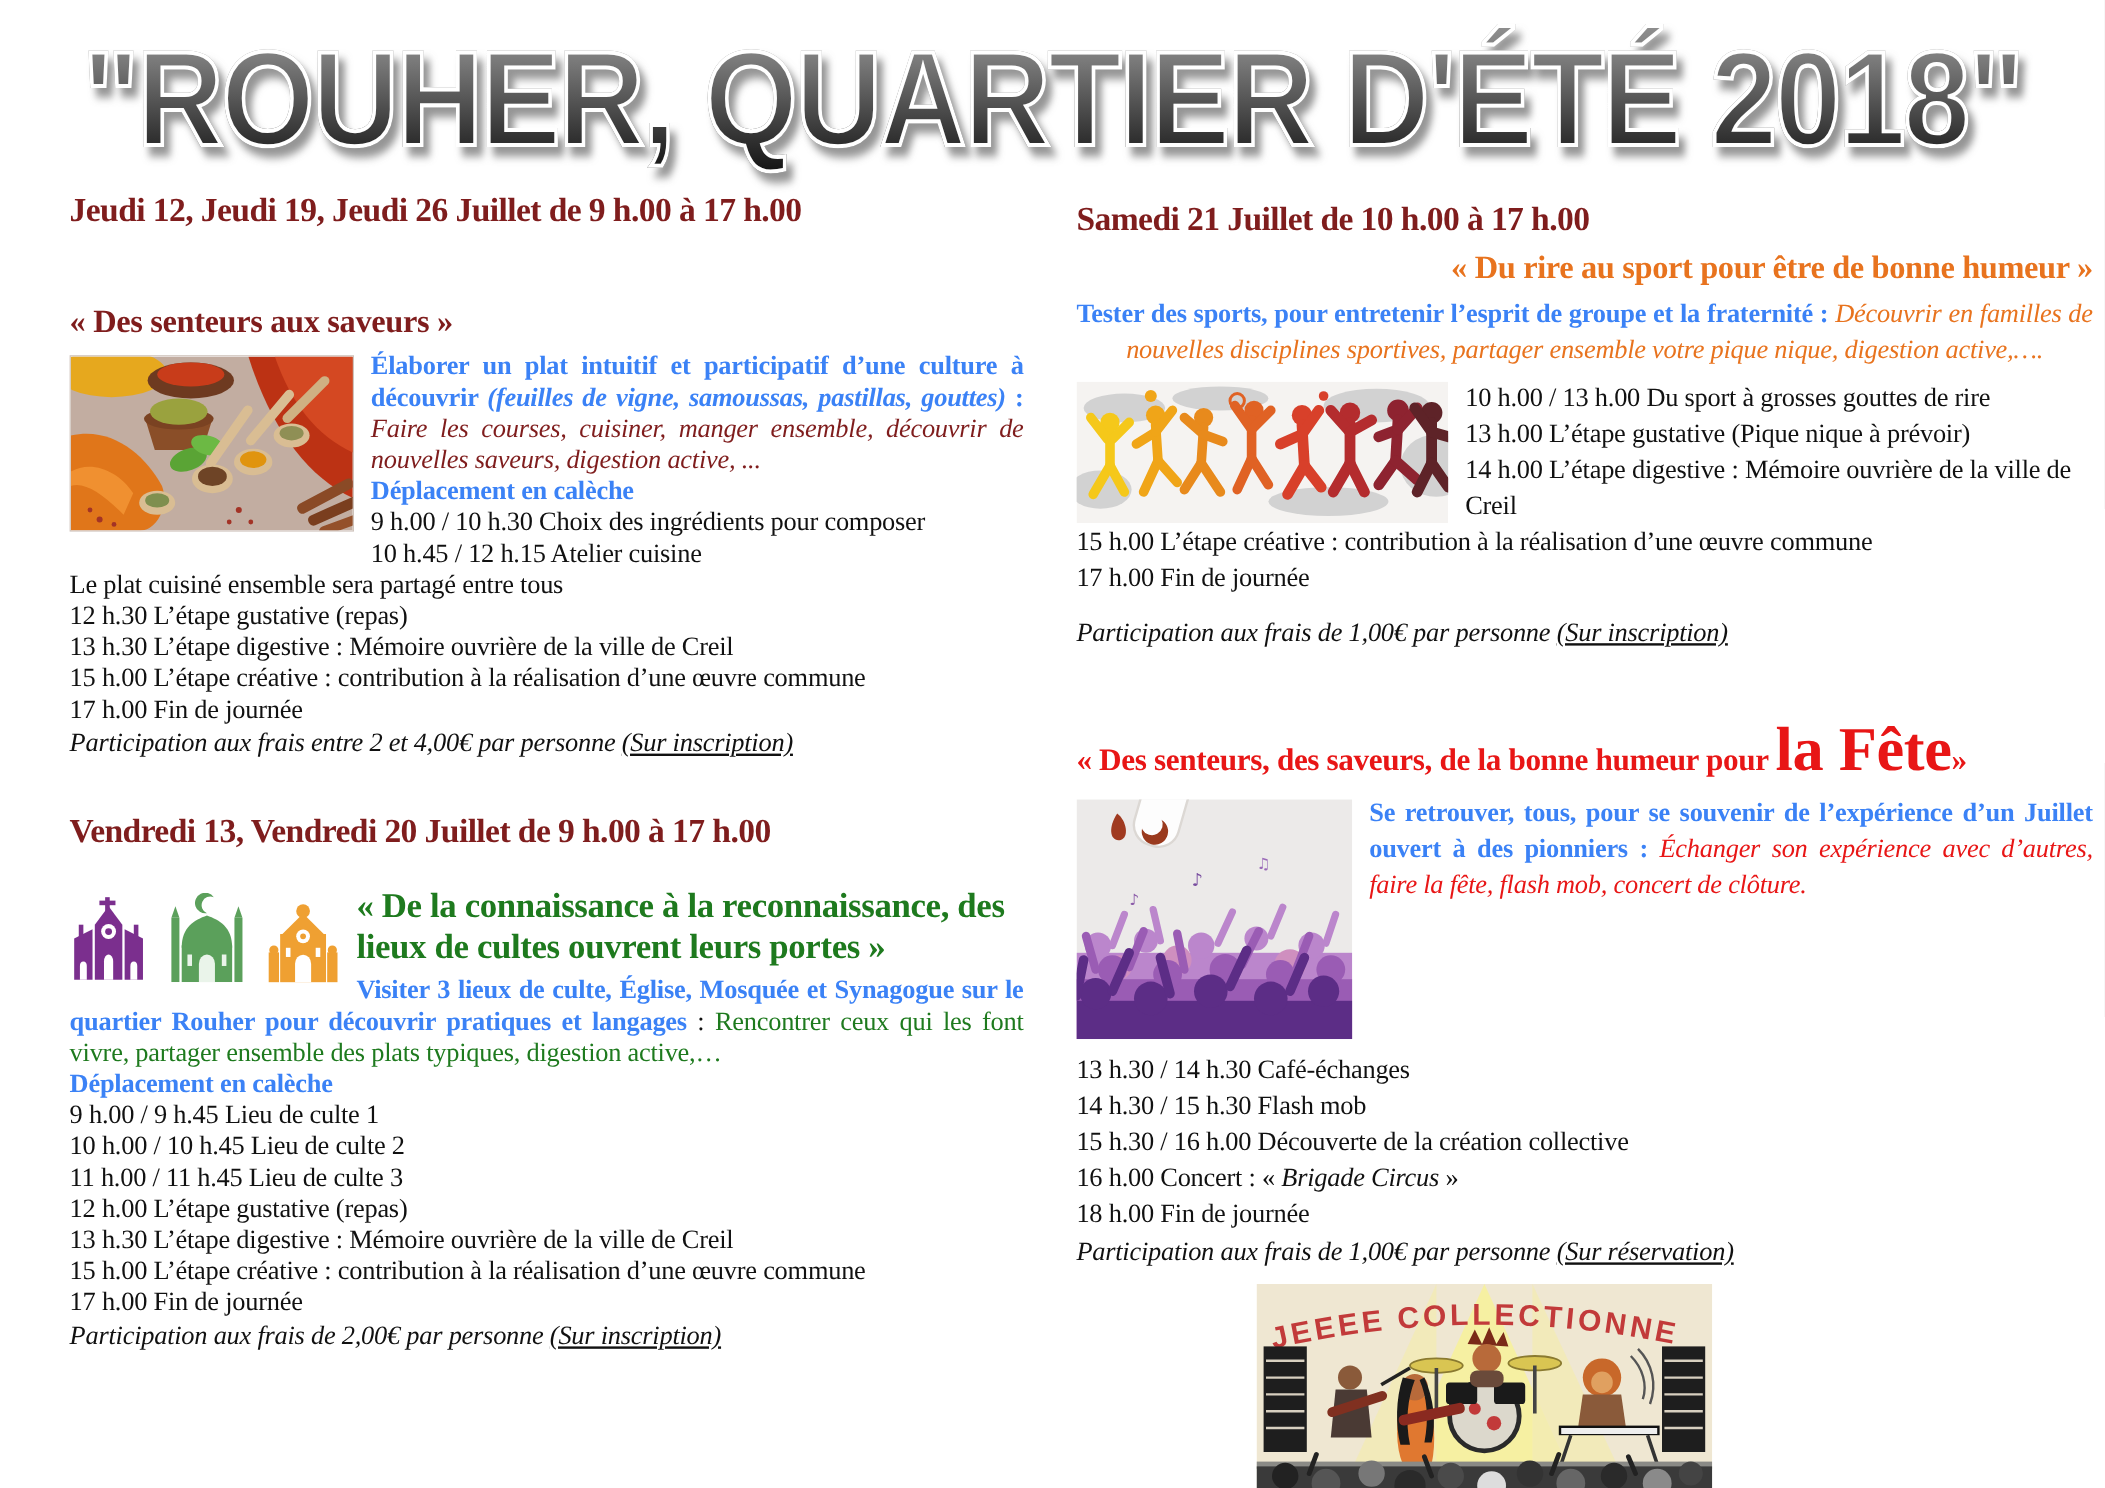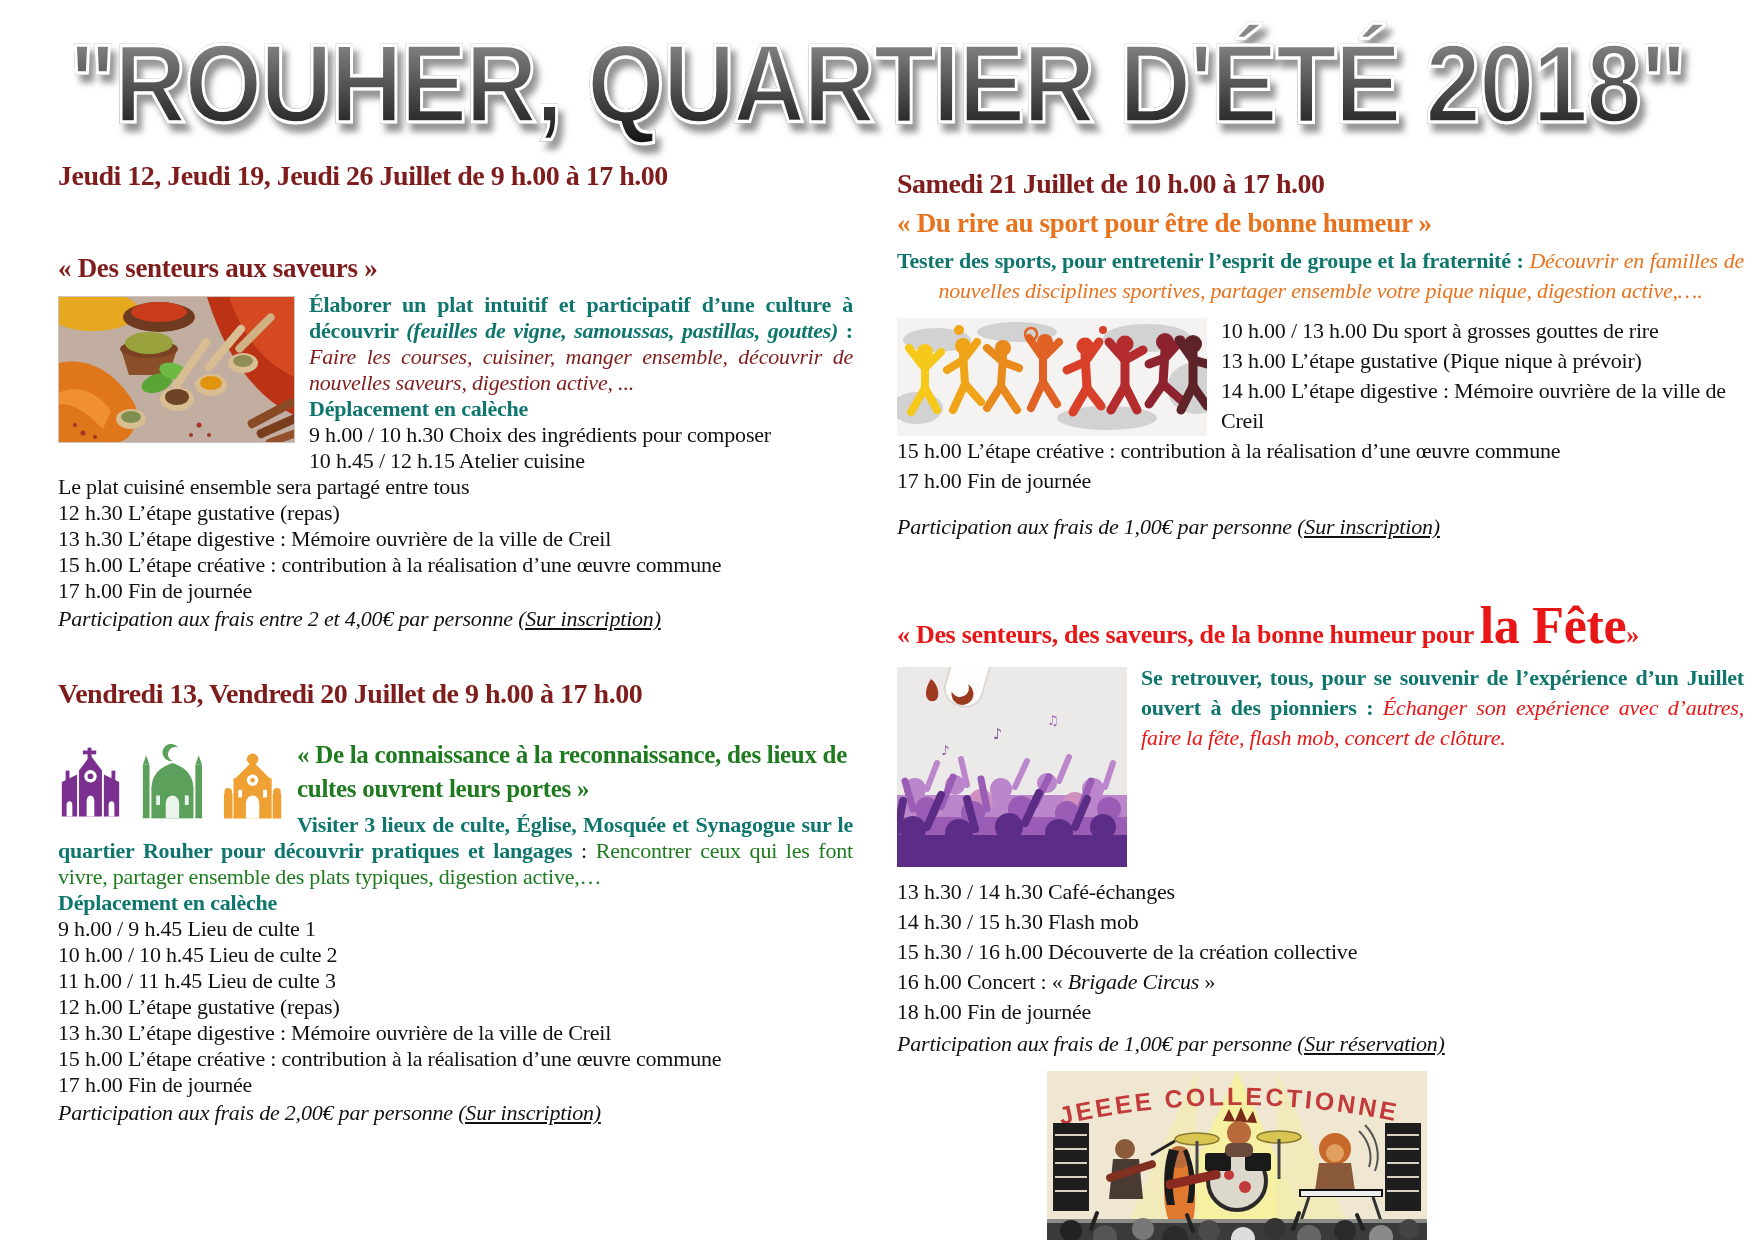--- a/index.html
+++ b/index.html
@@ -25,24 +25,24 @@
   h2{font-size:28px;line-height:36px;font-weight:bold;color:#7f1d1d;margin:0;
      letter-spacing:-0.5px;white-space:nowrap;}
   .sec-cuisine h2{margin-bottom:56px;}
   .sec-cultes{margin-top:44px;}
   .sec-cultes h2{margin-bottom:26px;}
   .sec-sport h2{margin-bottom:4px;}
   .sec-fete{margin-top:62px;}
   .sec-fete h2{margin-bottom:6px;}
   h3{margin:0 0 6px 0;font-size:27px;line-height:36px;font-weight:bold;letter-spacing:-0.3px;}
   .blue{color:#7f1d1d;}
-  .orange{color:#e8731e;}
+  .orange{color:#e8731e;text-align:right;}
   .green{color:#1e7a1e;}
   .red{color:#e81616;}
-  .brown{color:#0f766e;}
+  .brown{color:#3b82f6;}
   .bold{font-weight:bold;}
   .italic{font-style:italic;}
   p,li{font-size:22px;line-height:26px;letter-spacing:-0.2px;margin:0;}
   .col-right p,.col-right li{line-height:30px;}
   .just{text-align:justify;}
   .sched{list-style:none;margin:0;padding:0;}
   .fee{font-style:italic;margin-top:2px;}
   .fee .u{text-decoration:underline;margin-top:40px;}
   .sec-sport .fee{margin-top:16px;}
   
@@ -181,21 +181,21 @@
               <circle cx="57.5" cy="42" r="4"></circle>
             </g>
             <circle cx="32" cy="30" r="6" fill="#fff"></circle>
             <circle cx="32" cy="30" r="2.5" fill="#efa032"></circle>
             <path d="M25 70 L25 54 a7 8 0 0 1 14 0 L39 70 Z" fill="#fff"></path>
             <rect x="17" y="40" width="4" height="8" fill="#fff"></rect>
             <rect x="43" y="40" width="4" height="8" fill="#fff"></rect>
           </svg>
         </div>
 
-        <h3 class="green" style="font-size:25px;line-height:34px;">« De la connaissance à la reconnaissance, des lieux de cultes ouvrent leurs portes »</h3>
+        <h3 class="green" style="font-size:29px;line-height:34px;">« De la connaissance à la reconnaissance, des lieux de cultes ouvrent leurs portes »</h3>
         <p class="just"><span class="brown bold">Visiter 3 lieux de culte, Église, Mosquée et Synagogue sur le quartier Rouher pour découvrir pratiques et langages</span><span> : </span><span class="green">Rencontrer ceux qui les font vivre,  partager ensemble des plats typiques, digestion active,…</span></p>
         <p class="brown bold">Déplacement en calèche</p>
 
         <ul class="sched">
           <li>9 h.00 / 9 h.45 Lieu de culte 1</li>
           <li>10 h.00 / 10 h.45 Lieu de culte 2</li>
           <li>11 h.00 / 11 h.45 Lieu de culte 3</li>
           <li>12 h.00 L’étape gustative (repas)</li>
           <li>13 h.30 L’étape digestive : Mémoire ouvrière de la ville de Creil</li>
           <li>15 h.00 L’étape créative : contribution à la réalisation d’une œuvre commune</li>

